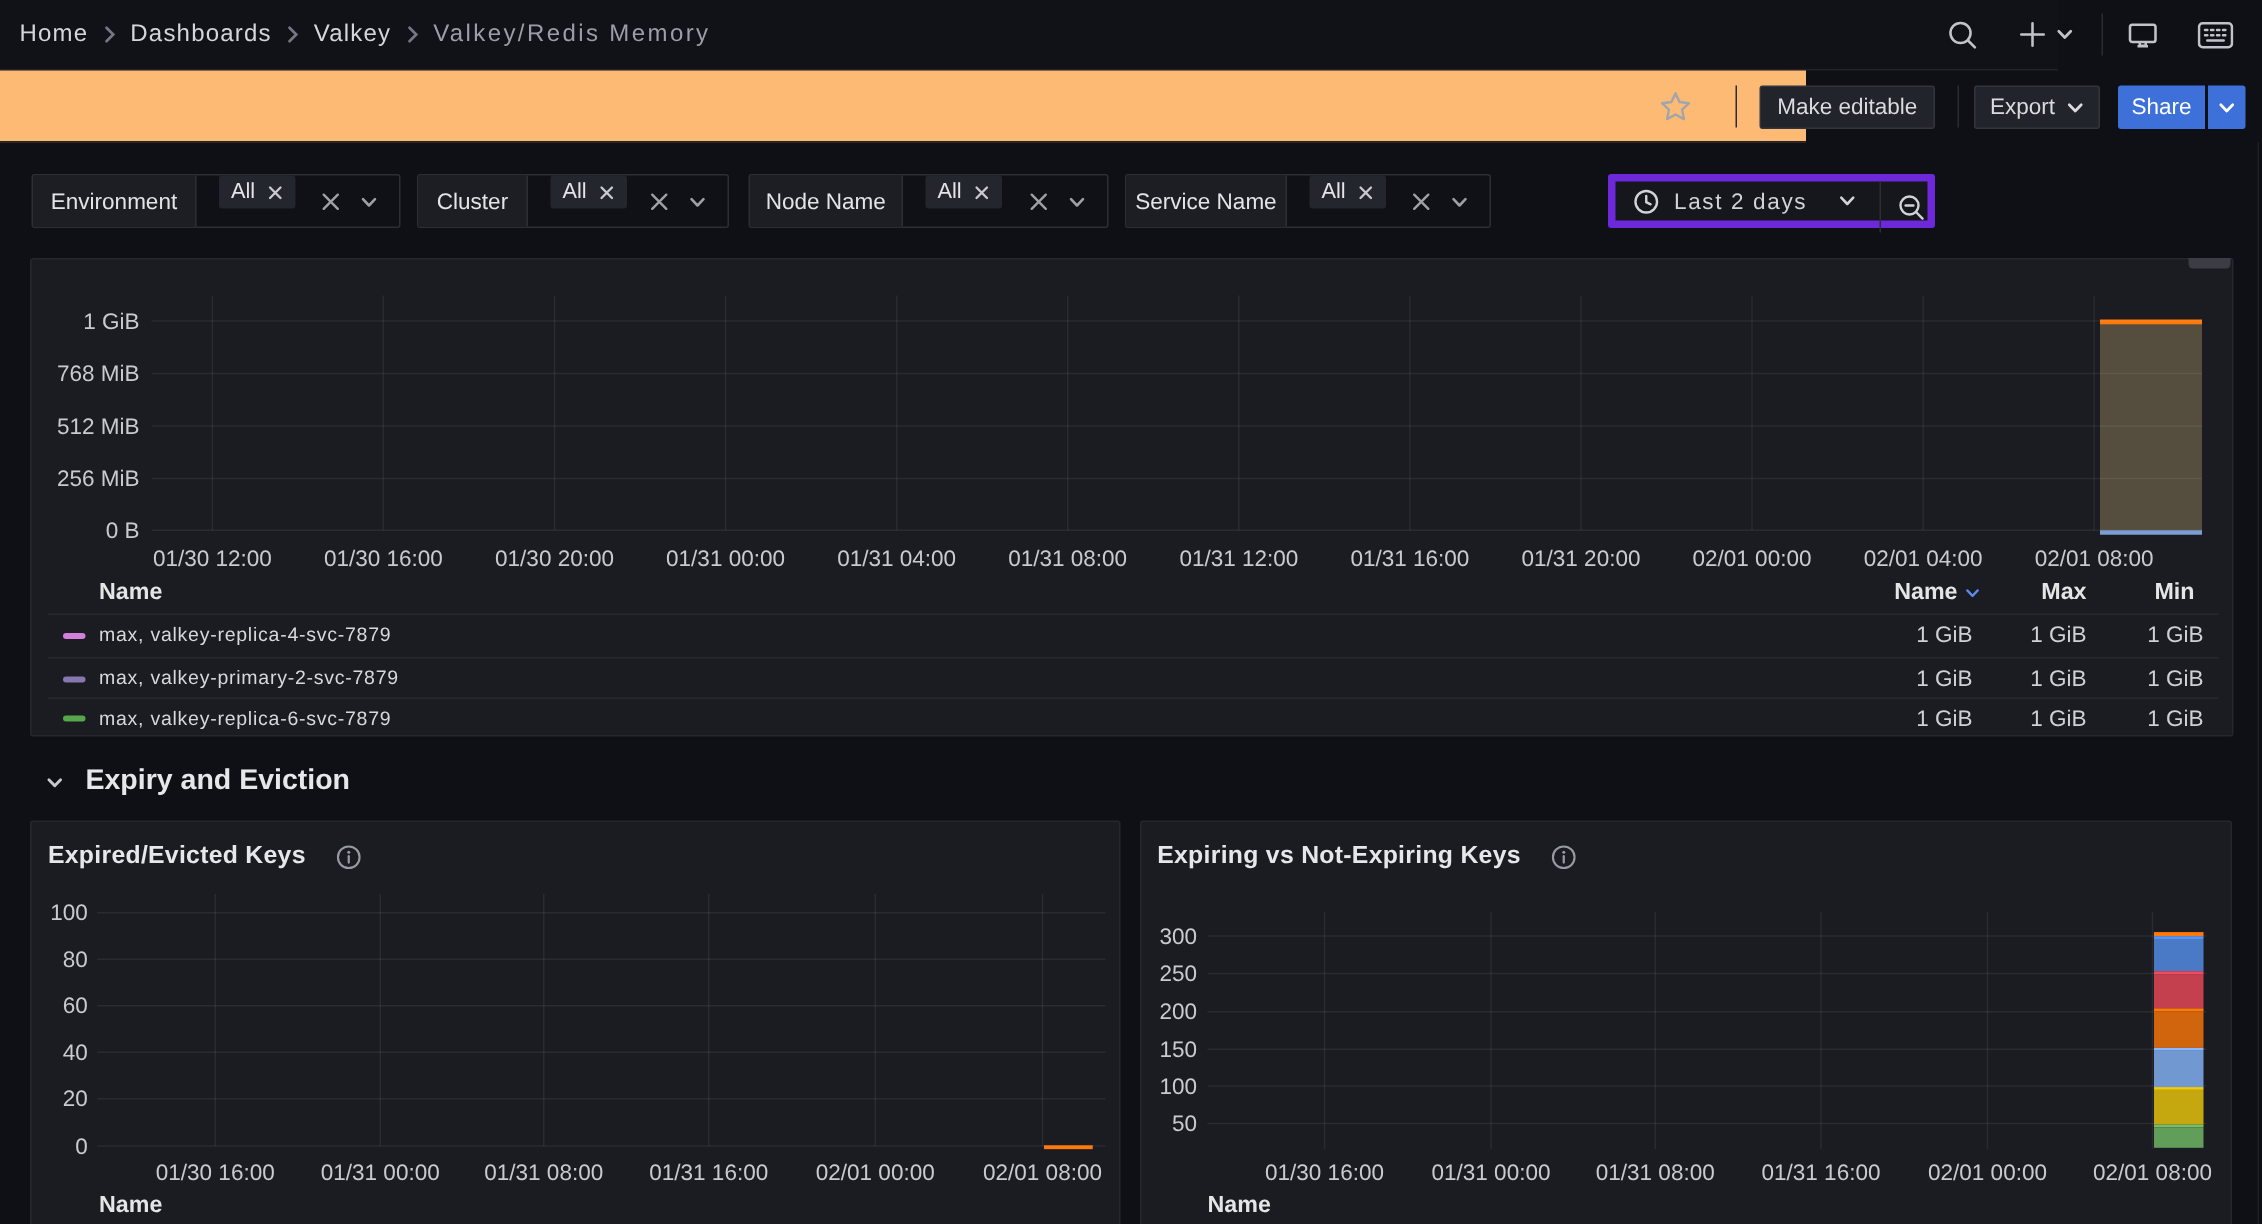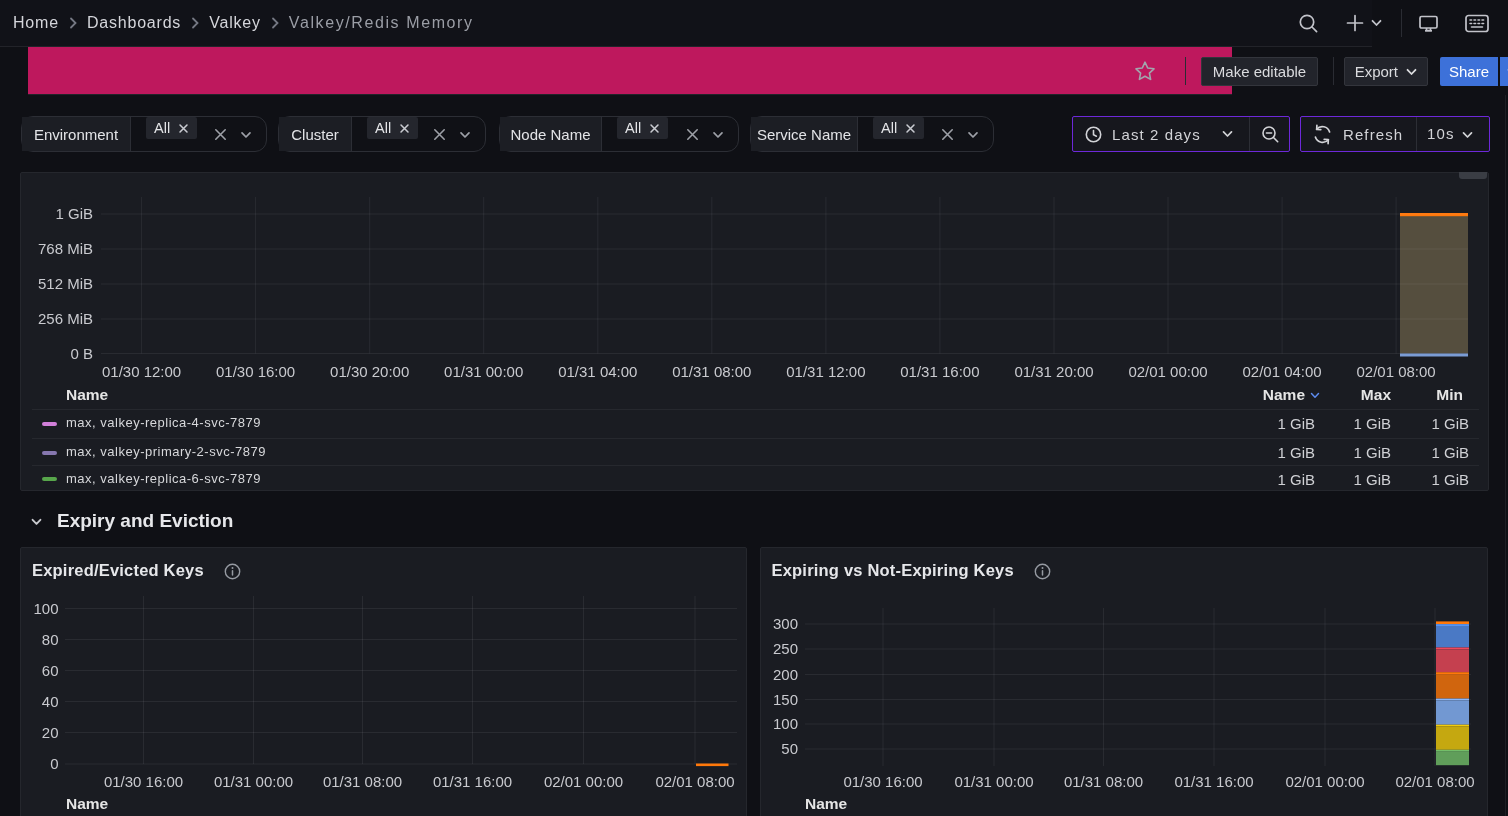--- a/index.html
+++ b/index.html
@@ -3,33 +3,33 @@
 <meta charset="utf-8">
 <style>
 * {margin:0;padding:0;box-sizing:border-box;}
 html,body {width:1508px;height:816px;background:#0F1015;overflow:hidden;
   font-family:"Liberation Sans",sans-serif;-webkit-font-smoothing:antialiased;}
 .abs {position:absolute;}
 .nav {position:absolute;left:0;top:0;width:1372px;height:47px;background:#111218;border-bottom:1px solid #222329;}
 .crumbs {position:absolute;left:13px;top:0;height:46px;display:flex;align-items:center;font-size:16px;font-weight:500;color:#D5D6DB;letter-spacing:0.8px;}
 .crumbs .sep {margin:0 10px;display:flex;align-items:center;}
 .crumbs .cur {color:#9B9EA6;font-weight:400;letter-spacing:1.6px;}
-.toolbar {position:absolute;left:0;top:47px;width:1204px;height:48px;background:#be185d;border-bottom:1px solid #222329;margin-left:28px;}
+.toolbar {position:absolute;left:0;top:47px;width:1204px;height:48px;background:#fdba74;border-bottom:1px solid #222329;}
 .vdiv {position:absolute;width:1px;background:#2A2C33;}
 .btn {position:absolute;height:29px;top:57px;background:#22242B;border:1px solid #33353C;border-radius:2px;
   color:#DADBDE;font-size:15px;font-weight:500;display:flex;align-items:center;justify-content:center;}
 .btn-blue {background:#3D71D9;border:none;color:#FFFFFF;}
 .content {position:absolute;left:0;top:95px;width:1508px;height:721px;background:#0F1015;}
-.fgroup {position:absolute;top:21px;height:36px;border:1px solid #2C2E35;border-radius:12px;display:flex;background:#101116;}
+.fgroup {position:absolute;top:21px;height:36px;border:1px solid #2C2E35;border-radius:2px;display:flex;background:#101116;}
 .flabel {background:#1C1E24;border-right:1px solid #2C2E35;display:flex;align-items:center;justify-content:center;
   font-size:15px;font-weight:500;color:#E3E4E7;height:100%;}
 .finput {position:relative;flex:1;display:flex;align-items:flex-start;}
 .pill {margin-left:15px;height:22px;background:#24262D;border-radius:2px;display:flex;align-items:center;
   padding:0 8px;font-size:14.5px;font-weight:500;color:#E3E4E7;gap:8px;}
-.picker {position:absolute;top:21px;height:36px;border:1px solid #6d28d9;border-radius:2px;background:#16171D;
+.picker {position:absolute;top:21px;height:36px;border:5px solid #6d28d9;border-radius:2px;background:#16171D;
   display:flex;align-items:center;color:#D2D3D7;font-size:15px;font-weight:500;letter-spacing:1.1px;}
 .panel {position:absolute;background:#1A1C22;border:1px solid #25272D;border-radius:2px;}
 .ptitle {position:absolute;font-size:16.5px;font-weight:600;color:#E6E7EA;letter-spacing:0.2px;}
 svg text {font-family:"Liberation Sans",sans-serif;}
 .lg-name {color:#e5e5e5;font-weight:700;font-size:15.5px;}
 .lgsep {position:absolute;height:1px;background:#26282E;}
 .lgrow-text {position:absolute;font-size:13px;color:#D7D8DB;letter-spacing:0.5px;}
 .lgval {position:absolute;font-size:15px;color:#CFD0D4;text-align:right;}
 .marker {position:absolute;width:15px;height:4px;border-radius:2px;}
 .sect {position:absolute;font-size:19px;font-weight:600;color:#E6E7EA;}
@@ -162,34 +162,20 @@
       </svg>
     <span style="margin-left:10px">Last 2 days</span>
     <svg style="margin-left:21px" width="11" height="8" viewBox="0 0 11 8">
         <path d="M1.5 1.8 L5.5 6 L9.5 1.8" stroke="#D2D3D7" stroke-width="1.7" fill="none" stroke-linecap="round" stroke-linejoin="round"></path>
       </svg>
     <div class="vdiv" style="left:176px;top:0;height:34px;background:#2C2E35"></div>
     <svg class="abs" style="left:188px;top:8px" width="19" height="19" viewBox="0 0 19 19">
         <circle cx="8" cy="8" r="6" stroke="#D2D3D7" stroke-width="1.6" fill="none"></circle>
         <path d="M12.5 12.5 L16.7 16.7" stroke="#D2D3D7" stroke-width="1.6" stroke-linecap="round"></path>
         <path d="M5.4 8 H10.6" stroke="#D2D3D7" stroke-width="1.6" stroke-linecap="round"></path>
-      </svg>
-  </div>
-  <div class="picker" style="left:1300px;width:190px">
-    <svg style="margin-left:11px" width="21" height="21" viewBox="0 0 21 21">
-        <path d="M17.6 8 A7.6 7.6 0 0 0 4.6 5.2" stroke="#D2D3D7" stroke-width="1.7" fill="none" stroke-linecap="round"></path>
-        <path d="M4.9 1.4 L4.7 5.5 L8.8 5.7" stroke="#D2D3D7" stroke-width="1.7" fill="none" stroke-linecap="round" stroke-linejoin="round"></path>
-        <path d="M3.4 13 A7.6 7.6 0 0 0 16.4 15.8" stroke="#D2D3D7" stroke-width="1.7" fill="none" stroke-linecap="round"></path>
-        <path d="M16.1 19.6 L16.3 15.5 L12.2 15.3" stroke="#D2D3D7" stroke-width="1.7" fill="none" stroke-linecap="round" stroke-linejoin="round"></path>
-      </svg>
-    <span style="margin-left:10px">Refresh</span>
-    <div class="vdiv" style="left:115px;top:0;height:34px;background:#2C2E35"></div>
-    <span style="position:absolute;left:126px;top:8px">10s</span>
-    <svg class="abs" style="left:161px;top:14px" width="11" height="8" viewBox="0 0 11 8">
-        <path d="M1.5 1.8 L5.5 6 L9.5 1.8" stroke="#D2D3D7" stroke-width="1.7" fill="none" stroke-linecap="round" stroke-linejoin="round"></path>
       </svg>
   </div>
   <div class="panel" style="left:20px;top:77px;width:1469px;height:319px">
     <svg width="1469" height="212" style="position:absolute;left:0;top:0">
       <rect x="1379" y="43" width="68" height="137.5" fill="#554E3E"></rect>
       <rect x="1379" y="40" width="68" height="3.2" fill="#FF780A"></rect>
       <rect x="1379" y="180.5" width="68" height="3" fill="#7B9CD4"></rect>
       <g stroke="rgba(240,245,255,0.07)" stroke-width="1">
         <line x1="80" y1="41" x2="1447" y2="41"></line>
           <line x1="80" y1="76" x2="1447" y2="76"></line>

